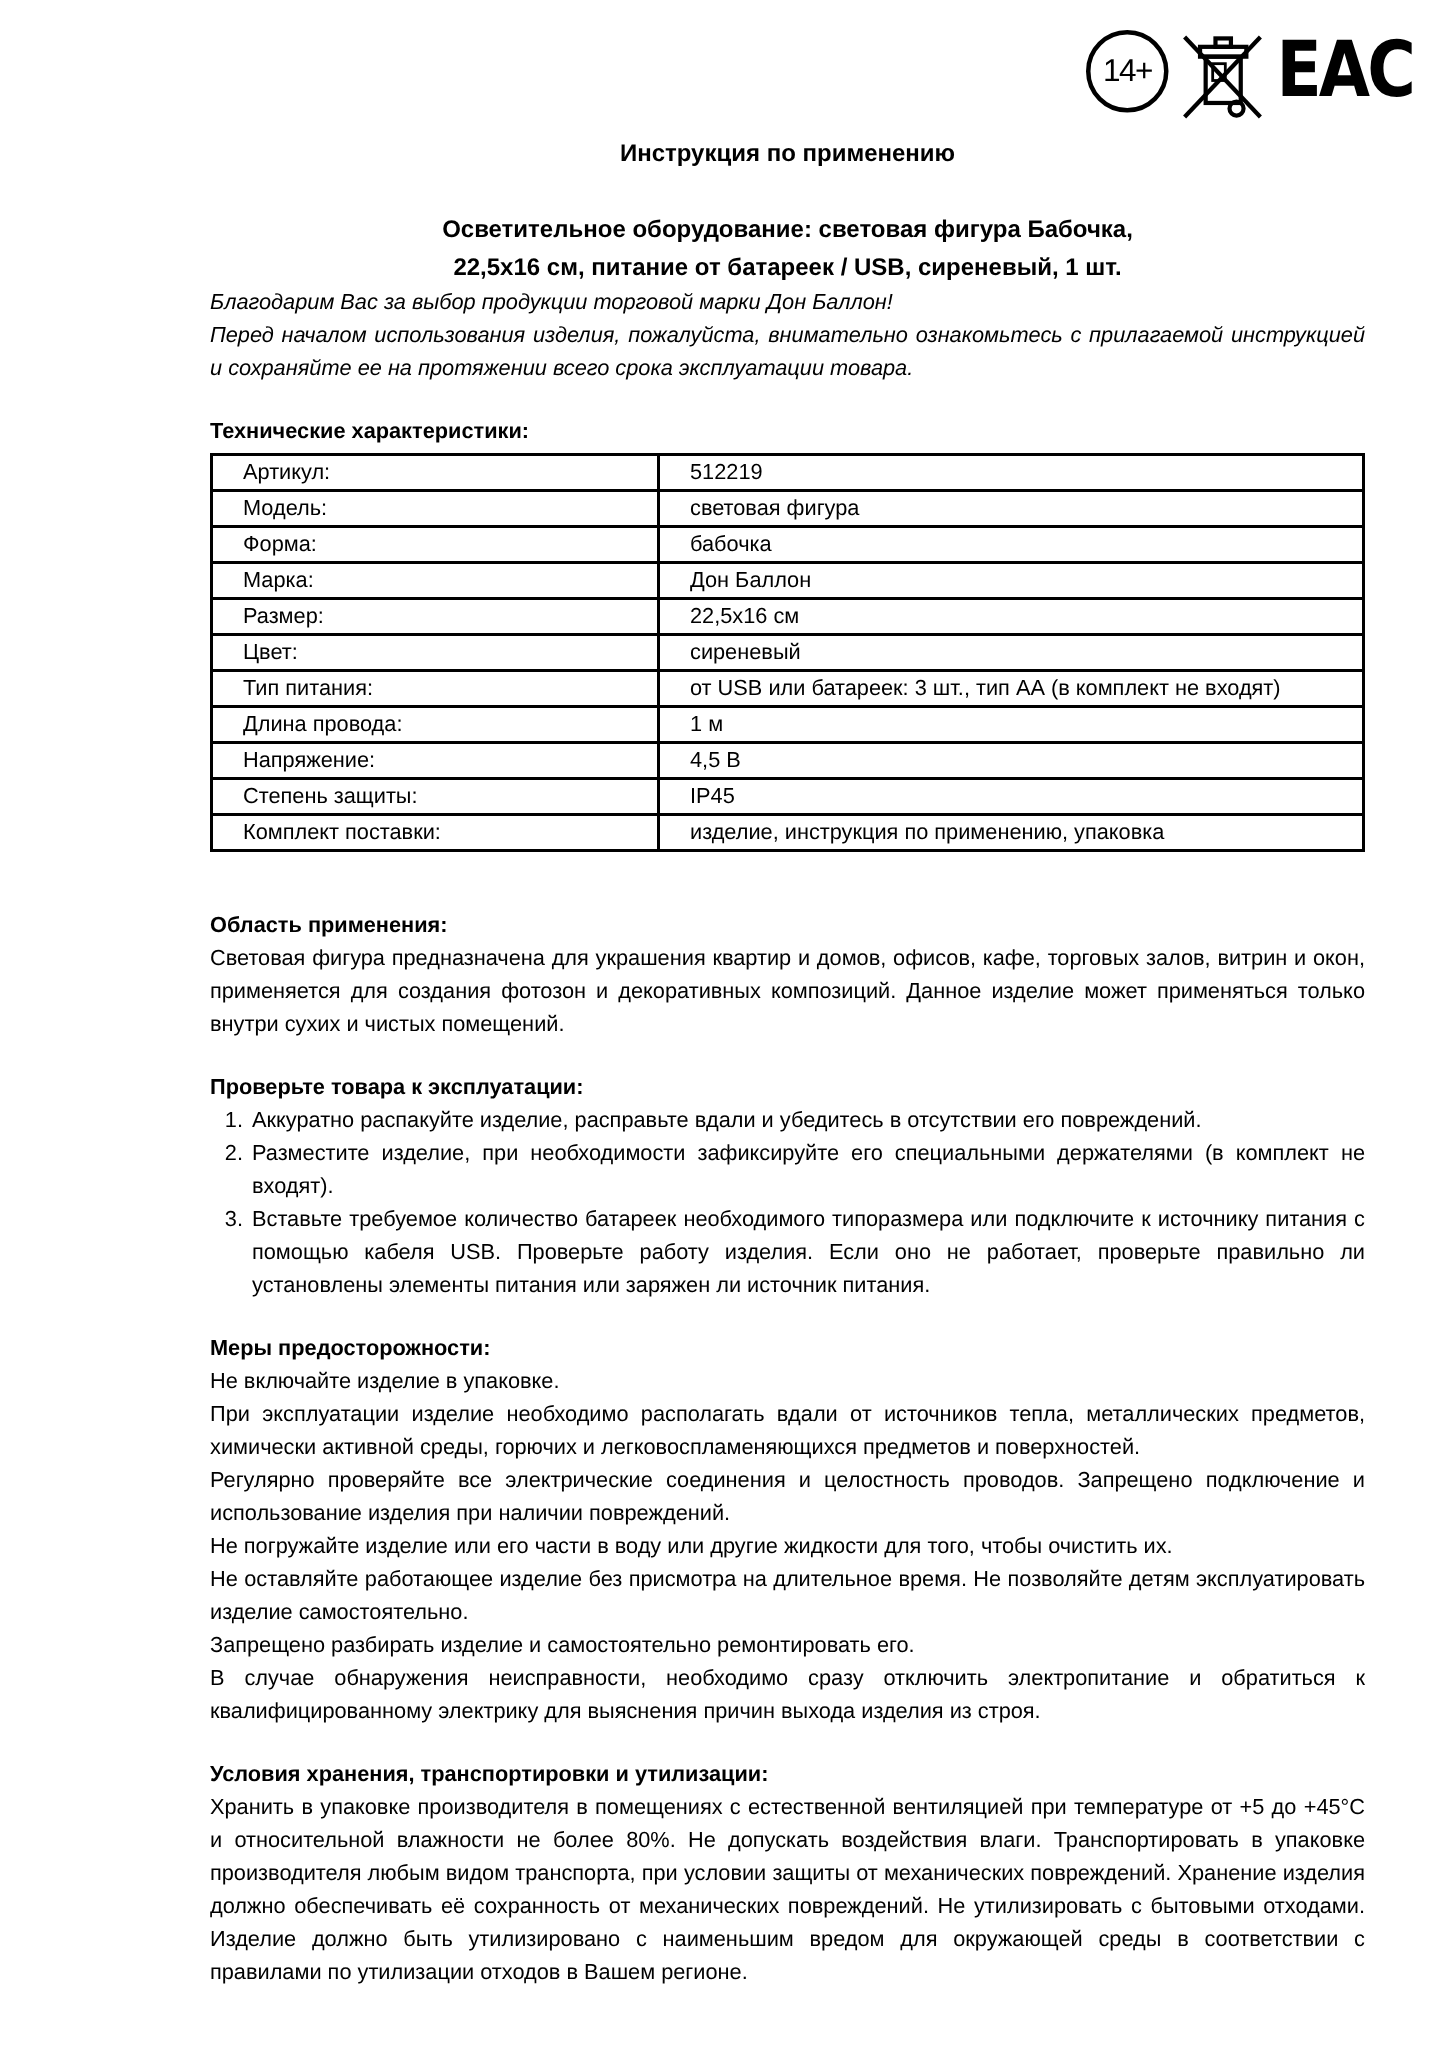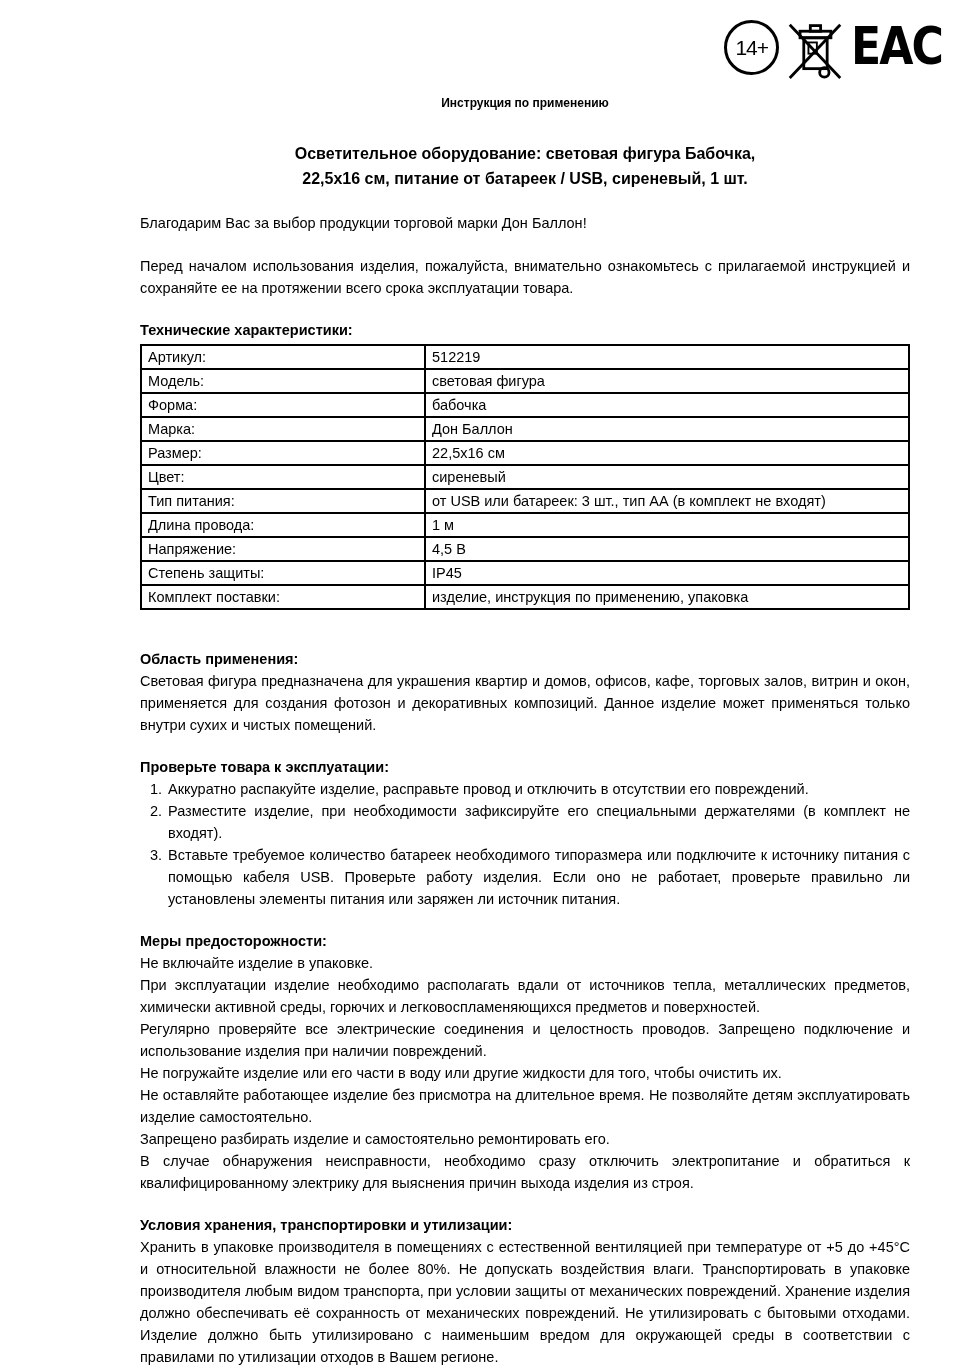--- a/index.html
+++ b/index.html
@@ -32,41 +32,41 @@
     margin-top: 6px;
   }
 
   
   .content {
     position: absolute; left: 140px; top: 0; width: 770px;
     font-size: 14.5px; line-height: 22px;
   }
   .doc-title {
     margin-top: 93px;
-    text-align: center; font-weight: bold; font-size: 12px; line-height: 20px;
+    text-align: center; font-weight: bold; font-size: 16px; line-height: 20px;
   }
   .doc-subtitle {
     margin-top: 28px;
     text-align: center; font-weight: bold; font-size: 16px; line-height: 25px;
   }
   p { margin: 0; }
-  .para { margin-top: 21px; text-align: justify; }
+  .para { text-align: justify; font-style: italic; }
   .section-heading { font-weight: bold; margin-top: 20px; }
 
   table.specs {
     border-collapse: collapse;
     width: 770px;
     margin-top: 3px;
     border: 2px solid #000;
   }
   table.specs td {
     border: 2px solid #000;
     font-size: 14.5px;
     line-height: 16px;
-    padding: 2px 6px 3px 6px;
+    padding: 2px 6px 3px 20px;
     height: 17px;
     vertical-align: middle;
   }
   td.spec-label-cell { width: 270px; }
 
   ol.prep-list {
     margin: 0; padding: 0 0 0 26px;
   }
   ol.prep-list li {
     text-align: justify;
@@ -155,21 +155,21 @@
           <td>изделие, инструкция по применению, упаковка</td>
         </tr>
       </tbody>
     </table>
 
     <div class="section-heading" style="margin-top:38px">Область применения:</div>
     <p style="text-align:justify">Световая фигура предназначена для украшения квартир и домов, офисов, кафе, торговых залов, витрин и окон, применяется для создания фотозон и декоративных композиций. Данное изделие может применяться только внутри сухих и чистых помещений.</p>
 
     <div class="section-heading">Проверьте товара к эксплуатации:</div>
     <ol class="prep-list">
-      <li>Аккуратно распакуйте изделие, расправьте провод и отключить в отсутствии его повреждений.</li>
+      <li>Аккуратно распакуйте изделие, расправьте вдали и убедитесь в отсутствии его повреждений.</li>
       <li>Разместите изделие, при необходимости зафиксируйте его специальными держателями (в комплект не входят).</li>
       <li>Вставьте требуемое количество батареек необходимого типоразмера или подключите к источнику питания с помощью кабеля USB. Проверьте работу изделия. Если оно не работает, проверьте правильно ли установлены элементы питания или заряжен ли источник питания.</li>
     </ol>
 
     <div class="section-heading">Меры предосторожности:</div>
     <div class="tight">
       <p>Не включайте изделие в упаковке.</p>
       <p>При эксплуатации изделие необходимо располагать вдали от источников тепла, металлических предметов, химически активной среды, горючих и легковоспламеняющихся предметов и поверхностей.</p>
       <p>Регулярно проверяйте все электрические соединения и целостность проводов. Запрещено подключение и использование изделия при наличии повреждений.</p>
       <p>Не погружайте изделие или его части в воду или другие жидкости для того, чтобы очистить их.</p>

